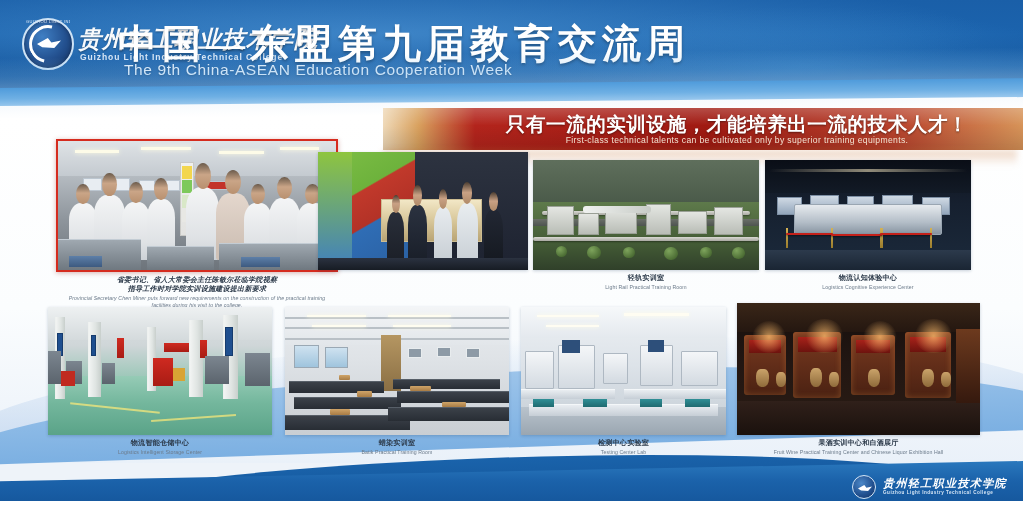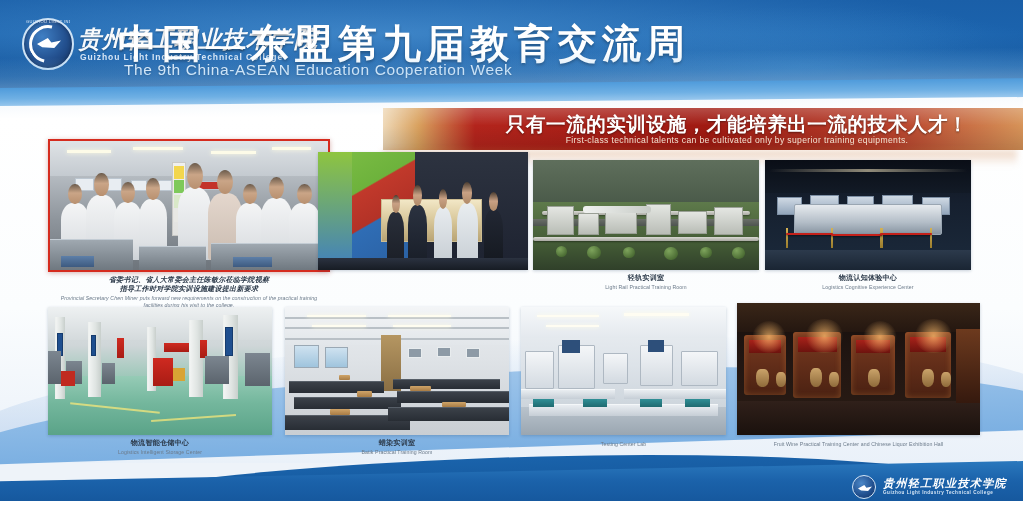--- a/index.html
+++ b/index.html
@@ -377,21 +377,21 @@
     <div class="wave-a"></div>
     <div class="wave-b"></div>
   </div>
 
   <div class="slogan">
     <div class="slogan-cn">只有一流的实训设施，才能培养出一流的技术人才！</div>
     <div class="slogan-en">First-class technical talents can be cultivated only by superior training equipments.</div>
   </div>
   <div class="slogan-glow" style="left:383px; top:150px;"></div>
 
-  <div class="shot redframe" style="left:48px; top:139px; width:282px; height:133px;font-style:italic;">
+  <div class="shot redframe" style="left:56px; top:139px; width:282px; height:133px;font-style:italic;">
     <div class="frame">
       <div class="img">
         <div class="ph p1">
           <div class="ceil"></div>
           <div class="lamp" style="left:6%;  top:7%;  width:16%;"></div>
           <div class="lamp" style="left:30%; top:5%;  width:18%;"></div>
           <div class="lamp" style="left:58%; top:8%;  width:16%;"></div>
           <div class="lamp" style="left:80%; top:5%;  width:14%;"></div>
           <div class="wallsign" style="left:9%;  top:29%; width:7%;  height:10%;"></div>
           <div class="wallsign" style="left:19%; top:29%; width:7%;  height:10%;"></div>
@@ -601,20 +601,21 @@
           <div class="teal" style="left:6%;  top:72%; width:10%; height:6%;"></div>
           <div class="teal" style="left:30%; top:72%; width:12%; height:6%;"></div>
           <div class="teal" style="left:58%; top:72%; width:11%; height:6%;"></div>
           <div class="teal" style="left:80%; top:72%; width:12%; height:6%;"></div>
           <div style="position:absolute; left:20%; top:26%; width:9%; height:10%; background:#2d4f7a;"></div>
           <div style="position:absolute; left:62%; top:26%; width:8%; height:9%; background:#2d4f7a;"></div>
         </div>
       </div>
     </div>
     <div class="cap" style="top:132px;">
+      <div class="cap-cn">检测中心实验室</div>
       <div class="cap-en">Testing Center Lab</div>
     </div>
   </div>
 
   <div class="shot" style="left:737px; top:303px; width:243px; height:132px;">
     <div class="frame">
       <div class="img">
         <div class="ph p8">
           <div class="band"></div>
           <div class="floor"></div>
@@ -635,20 +636,21 @@
           <div class="jar" style="left:30%; top:49%; width:5%; height:15%;"></div>
           <div class="jar" style="left:38%; top:52%; width:4%; height:12%;"></div>
           <div class="jar" style="left:54%; top:50%; width:5%; height:14%;"></div>
           <div class="jar" style="left:76%; top:50%; width:5%; height:14%;"></div>
           <div class="jar" style="left:84%; top:52%; width:4%; height:12%;"></div>
           <div style="position:absolute; left:90%; top:20%; width:10%; height:56%; background:linear-gradient(180deg,#6d3a1e 0%,#35190e 100%);"></div>
         </div>
       </div>
     </div>
     <div class="cap" style="top:136px;">
+      <div class="cap-cn">果酒实训中心和白酒展厅</div>
       <div class="cap-en">Fruit Wine Practical Training Center and Chinese Liquor Exhibition Hall</div>
     </div>
   </div>
 
   <div class="wave-c"></div>
   <div class="footer-blue"></div>
   <div class="footer-strip"></div>
 
   <div class="foot-logo">
     <div class="foot-mark"></div>

